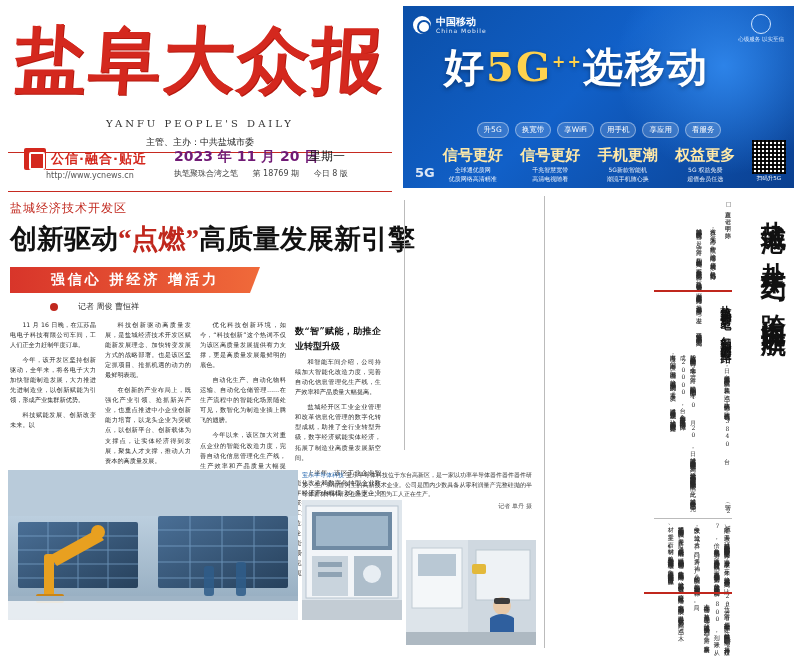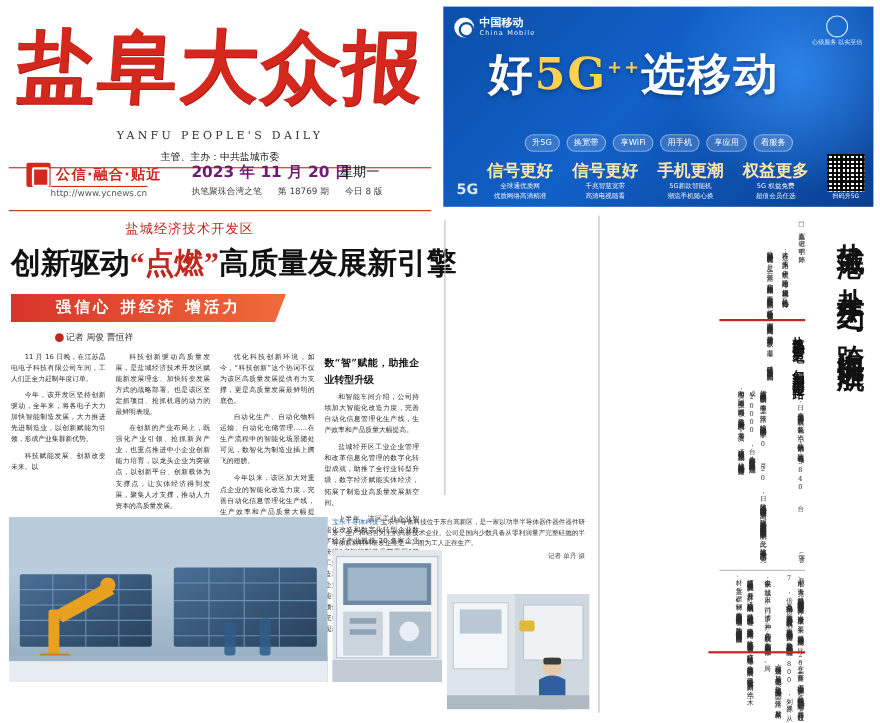--- a/index.html
+++ b/index.html
@@ -107,36 +107,36 @@
   .ad-col .h { font-size:15px; font-weight:bold; color:#ffe9a8;text-align:center; }
   .ad-col .l { font-size:6px; line-height:1.5; opacity:.92; }
   .ad-qr { position:absolute; right:8px; bottom:6px; text-align:center; }
   .ad-qr .box { width:34px; height:34px; background:#fff;
     background-image:repeating-linear-gradient(0deg,#111 0 2px,#fff 2px 4px),repeating-linear-gradient(90deg,#111 0 2px,#fff 2px 4px);
     background-blend-mode:multiply; }
   .ad-qr .cap { font-size:5.5px; margin-top:1px; }
   .ad-5g { position:absolute; left:12px; bottom:8px; font-size:13px; font-weight:bold; color:#fff; opacity:.85;}
 
   
-  .hl-zone { position:absolute; left:10px; top:200px; width:325px;text-align:center; }
+  .hl-zone { position:absolute; left:10px; top:200px; width:325px; }
   .hl-kicker { font-size:12px; color:#c0271d; letter-spacing:1px; }
   .hl-main {
     margin-top:4px; font-size:27px; font-weight:bold; color:#111;
     font-family:Liberation Serif, serif; letter-spacing:0px;
     white-space:nowrap;
   }
   .hl-main .red { color:#c0271d; }
   .hl-banner {
     margin-top:10px; width:250px; height:26px; position:relative;
     background:linear-gradient(90deg,#d8352a,#f06a3a);
     display:flex; align-items:center; justify-content:center;
     clip-path:polygon(0 0,100% 0,96% 100%,0% 100%);
   }
   .hl-banner span { color:#fff; font-size:14px; font-weight:bold; letter-spacing:3px; }
-  .byline { margin-top:8px; font-size:8px; color:#333; display:flex; align-items:center; gap:2px;padding-left:40px;}
+  .byline { margin-top:8px; font-size:8px; color:#333; display:flex; align-items:center; gap:20px;padding-left:40px;}
   .byline .dot { width:8px;height:8px;border-radius:50%;background:#c0271d;display:inline-block;}
 
   
   .body-cols { position:absolute; left:10px; top:320px; width:392px; display:flex; gap:9px; }
   .bcol { width:86px; font-size:6.2px; line-height:1.62; color:#2a2a2a; text-align:justify; }
   .bcol p { margin:0 0 5px 0; text-indent:2em; }
   .bcol .sub-h { font-size:9px; font-weight:bold; color:#111; text-indent:0; margin:4px 0 4px; font-family:"DejaVu Serif","Liberation Serif",serif;}
 
   
   .photo { position:absolute; overflow:hidden; }

